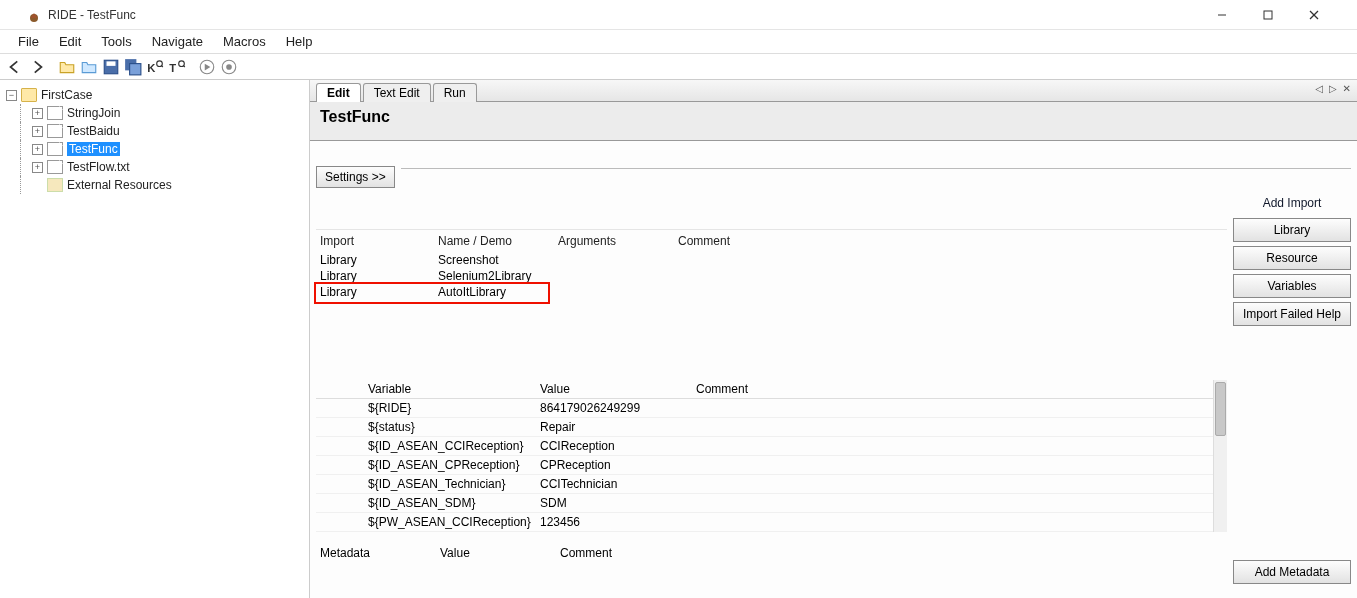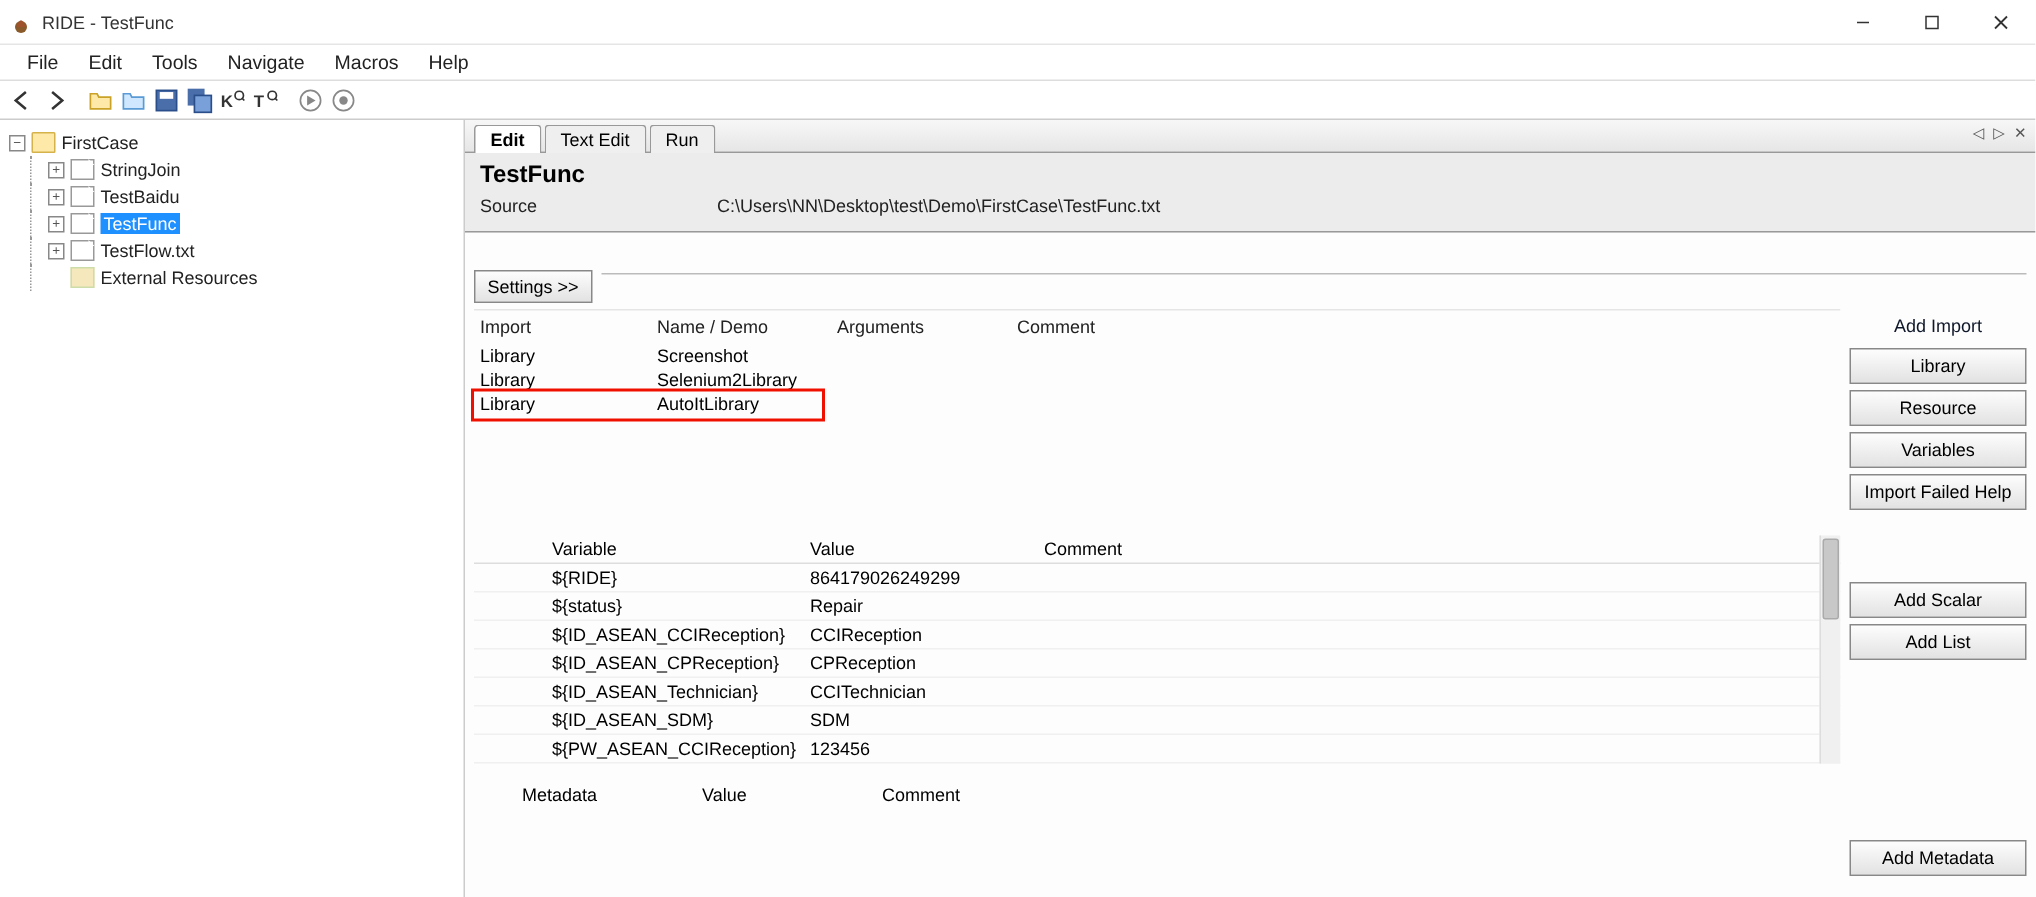--- a/index.html
+++ b/index.html
@@ -1,19 +1,19 @@
 <!DOCTYPE html>
 <html><head>
 <meta charset="utf-8">
 <style>
 * { box-sizing: border-box; margin: 0; padding: 0; font-family: "Microsoft YaHei", "Segoe UI", Tahoma, sans-serif; }
 body { width: 1357px; height: 598px; background: #fff; font-size: 12px; overflow: hidden; }
 
 
-.titlebar { height: 30px; background: #fff; border-bottom: 1px solid #e5e5e5; display: flex; align-items: center; padding: 0 0; }
+.titlebar { height: 30px; background: #fff; border-bottom: 1px solid #e5e5e5; display: flex; align-items: center; padding: 0 20px; }
 .titlebar .app-icon { width: 16px; height: 16px; margin: 0 6px; }
 .titlebar .title { flex: 0 0 auto; font-size: 12px; color: #333; }
 .titlebar .spacer { flex: 1; }
 .titlebar .win-btn { width: 46px; height: 30px; display: flex; align-items: center; justify-content: center; color: #333; }
 .titlebar .win-btn svg { width: 10px; height: 10px; }
 
 
 .menubar { height: 24px; display: flex; align-items: center; padding: 0 8px; gap: 0; border-bottom: 1px solid #ddd; }
 .menubar .menu-item { padding: 2px 10px; font-size: 13px; color: #222; }
 
@@ -45,21 +45,21 @@
 .tabs-tools { position: absolute; right: 6px; top: 3px; display: flex; gap: 6px; color: #555; font-size: 10px; }
 .header-box { background: #ececec; border-bottom: 1px solid #999; padding: 6px 10px 10px 10px; }
 .header-box h2 { font-size: 16px; font-weight: bold; margin-bottom: 4px; }
 .src-row { display: flex; gap: 120px; font-size: 12px; color: #222; }
 
 .settings-row { padding: 8px 6px 0 6px; display: flex; align-items: center; }
 .settings-btn { border: 1px solid #888; background: linear-gradient(#fdfdfd,#e2e2e2); padding: 3px 8px; font-size: 12px; margin-top: 17px; }
 .settings-row .line { flex: 1; border-bottom: 1px solid #bbb; margin-left: 6px; height: 1px; }
 
 .editor-body { display: flex; flex: 1; overflow: hidden; }
-.editor-main { flex: 1; padding: 4px 0 0 6px; overflow: hidden; display: flex; flex-direction: column; }
+.editor-main { flex: 1; padding: 4px 0 0 6px; overflow: hidden; display: flex; flex-direction: column; justify-content: center; }
 .sidebar-right { width: 130px; padding: 8px 6px; display: flex; flex-direction: column; gap: 0; }
 .side-group { display: flex; flex-direction: column; gap: 4px; }
 .side-label { font-size: 12px; text-align: center; margin-bottom: 4px; color: #0f172a; }
 .side-btn { border: 1px solid #888; background: linear-gradient(#fdfdfd,#e2e2e2); padding: 4px 4px; font-size: 12px; text-align: center; }
 
 .import-table { border-top: 1px solid #e5e5e5; }
 .tbl-head, .tbl-row { display: flex; font-size: 12px; }
 .tbl-head { color: #222; padding: 4px 4px; }
 .tbl-row { padding: 1px 4px; }
 .col-import { width: 118px; }
@@ -72,21 +72,21 @@
 .var-section { margin-top: 80px; position: relative; }
 .var-head, .var-row { display: flex; font-size: 12px; border-bottom: 1px solid #f0f0f0; padding: 2px 4px; }
 .var-head { border-bottom: 1px solid #ddd; }
 .col-var { width: 172px; margin-left: 48px; }
 .col-val { width: 156px; }
 .col-vcomment { flex: 1; }
 .var-scroll { position: absolute; right: 0; top: 0; width: 14px; height: 100%; background: #f0f0f0; border-left: 1px solid #ddd; }
 .var-thumb { position: absolute; top: 2px; left: 1px; width: 11px; height: 54px; background: #c8c8c8; border: 1px solid #aaa; border-radius: 2px; }
 
 .meta-section { margin-top: 12px; }
-.meta-head { display: flex; font-size: 12px; padding: 2px 4px; margin-left: 28px; }
+.meta-head { display: flex; font-size: 12px; padding: 2px 4px; }
 .col-meta { width: 120px; }
 .col-mval { width: 120px; }
 .col-mcomm { flex: 1; }
 
 
 svg { display: block; }
 </style>
 </head>
 <body>
 
@@ -236,24 +236,20 @@
       <div class="tab">Run</div>
       <div class="tabs-tools">
         <span>◁</span>
         <span>▷</span>
         <span>✕</span>
       </div>
     </div>
 
     <div class="header-box">
       <h2>TestFunc</h2>
-      <div class="src-row">
-        <span>Source</span>
-        <span>C:\Users\NN\Desktop\test\Demo\FirstCase\TestFunc.txt</span>
-      </div>
     </div>
 
     <div class="settings-row">
       <button class="settings-btn">Settings &gt;&gt;</button>
       <div class="line"></div>
     </div>
 
     <div class="editor-body">
       <div class="editor-main">
 
@@ -345,24 +341,20 @@
 
       <div class="sidebar-right">
         <div class="side-group">
           <div class="side-label">Add Import</div>
           <button class="side-btn">Library</button>
           <button class="side-btn">Resource</button>
           <button class="side-btn">Variables</button>
           <button class="side-btn">Import Failed Help</button>
         </div>
         <div style="height:48px"></div>
-        <div class="side-group">
-          <button class="side-btn">Add Scalar</button>
-          <button class="side-btn">Add List</button>
-        </div>
         <div style="flex:1"></div>
         <div class="side-group" style="margin-bottom:6px">
           <button class="side-btn">Add Metadata</button>
         </div>
       </div>
     </div>
 
   </div>
 </div>
 

